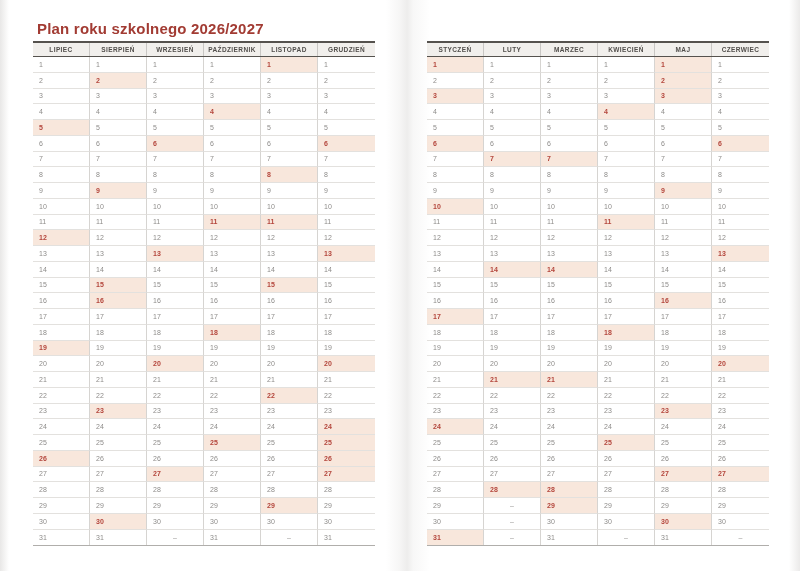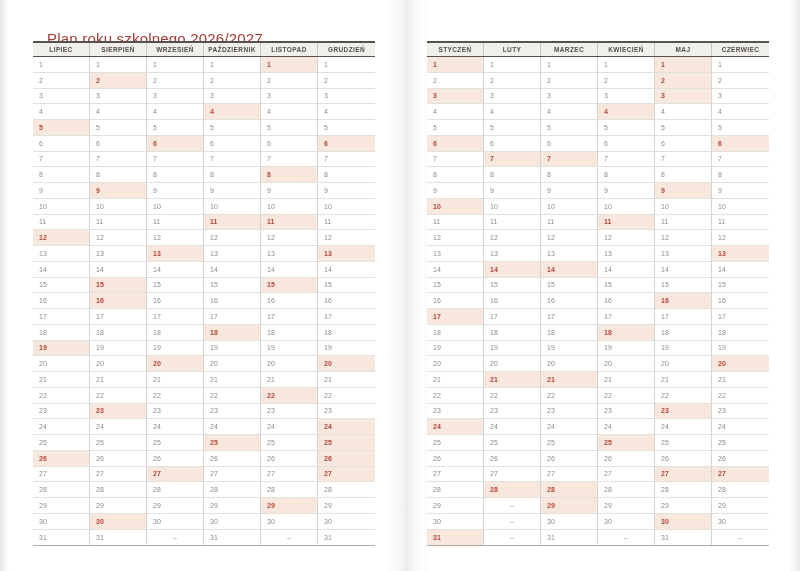--- a/index.html
+++ b/index.html
@@ -33,23 +33,23 @@
       rgba(110,105,100,0.12) 48%,
       rgba(110,105,100,0.05) 62%,
       rgba(110,105,100,0) 100%);
     pointer-events: none;
   }
 
   .title {
     position: absolute;
     left: 35px;
     top: 18px;
-    margin: 12px;
+    margin: 2px;
     font-size: 15px;
-    font-weight: normal;
+    font-weight: bold;
     letter-spacing: 0.2px;
     color: var(--title-color, #a23b33);
   }
 
   .calendar-table {
     position: absolute;
     top: 41px;
     width: 342px;
     border-top: 2px solid #55524e;
     box-sizing: border-box;

